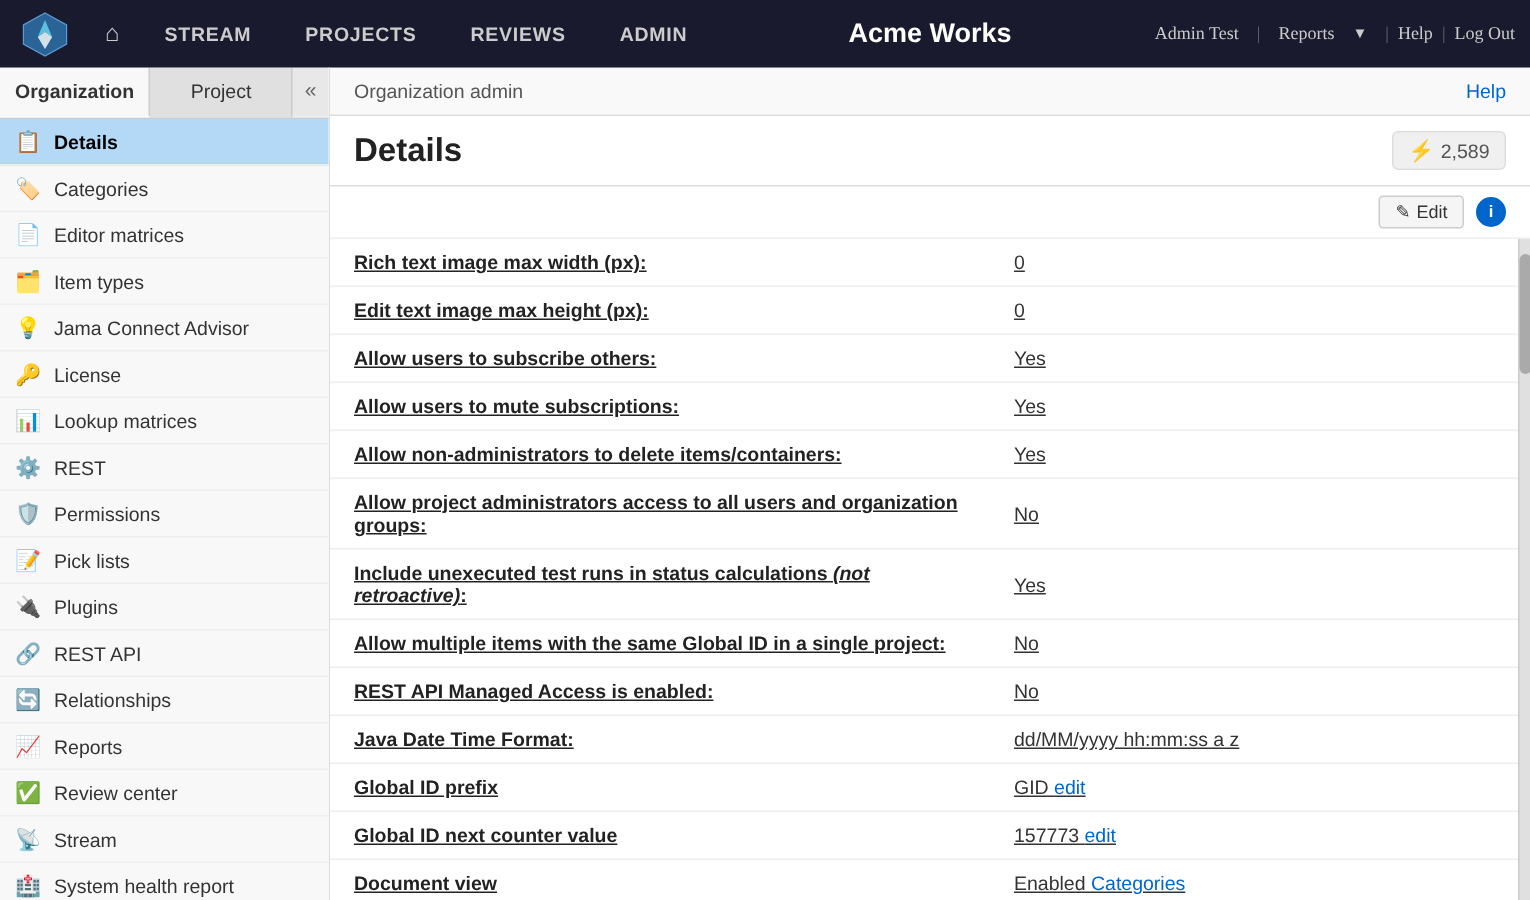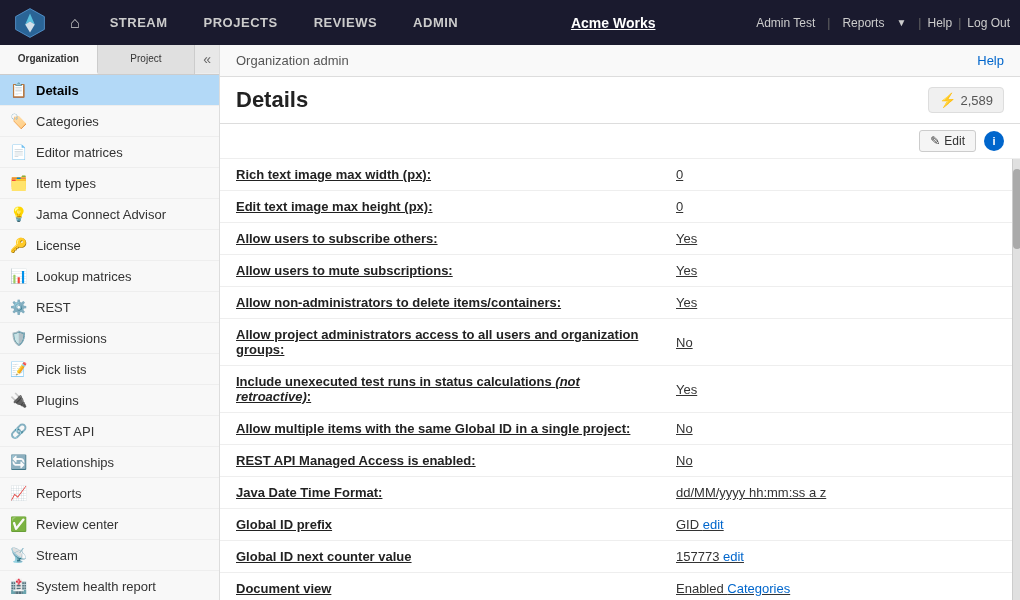--- a/index.html
+++ b/index.html
@@ -36,28 +36,27 @@
       color: #ccc;
       font-size: 13px;
       font-weight: bold;
       letter-spacing: 0.5px;
       cursor: pointer;
       text-transform: uppercase;
     }
     .top-nav .app-title {
       flex: 1;
       text-align: center;
-      font-size: 14px;
+      font-size: 18px;
       font-weight: bold;
       color: #fff;
-      text-decoration: underline;
     }
     .top-nav .user-area {
       display: flex; align-items: center; gap: 0;
-      font-size: 12px; color: #ccc;
+      font-size: 12px; color: #ccc; font-family: Liberation Serif, serif;
     }
     .top-nav .user-area span { padding: 0 6px; }
     .top-nav .user-area a { color: #ccc; text-decoration: none; }
     .top-nav .user-area .sep { color: #666; }
 
     
     .main-layout {
       display: flex;
       height: calc(600px - 45px);
     }
@@ -75,21 +74,21 @@
     .sidebar-tabs {
       display: flex;
       border-bottom: 1px solid #ccc;
       background: #e8e8e8;
     }
     .sidebar-tab {
       flex: 1;
       padding: 8px 10px;
       text-align: center;
       cursor: pointer;
-      font-size: 10px;
+      font-size: 13px;
       background: #e0e0e0;
       border-right: 1px solid #ccc;
       color: #333;
     }
     .sidebar-tab.active {
       background: #f8f8f8;
       font-weight: bold;
       border-bottom: 2px solid #f8f8f8;
     }
     .sidebar-collapse {

